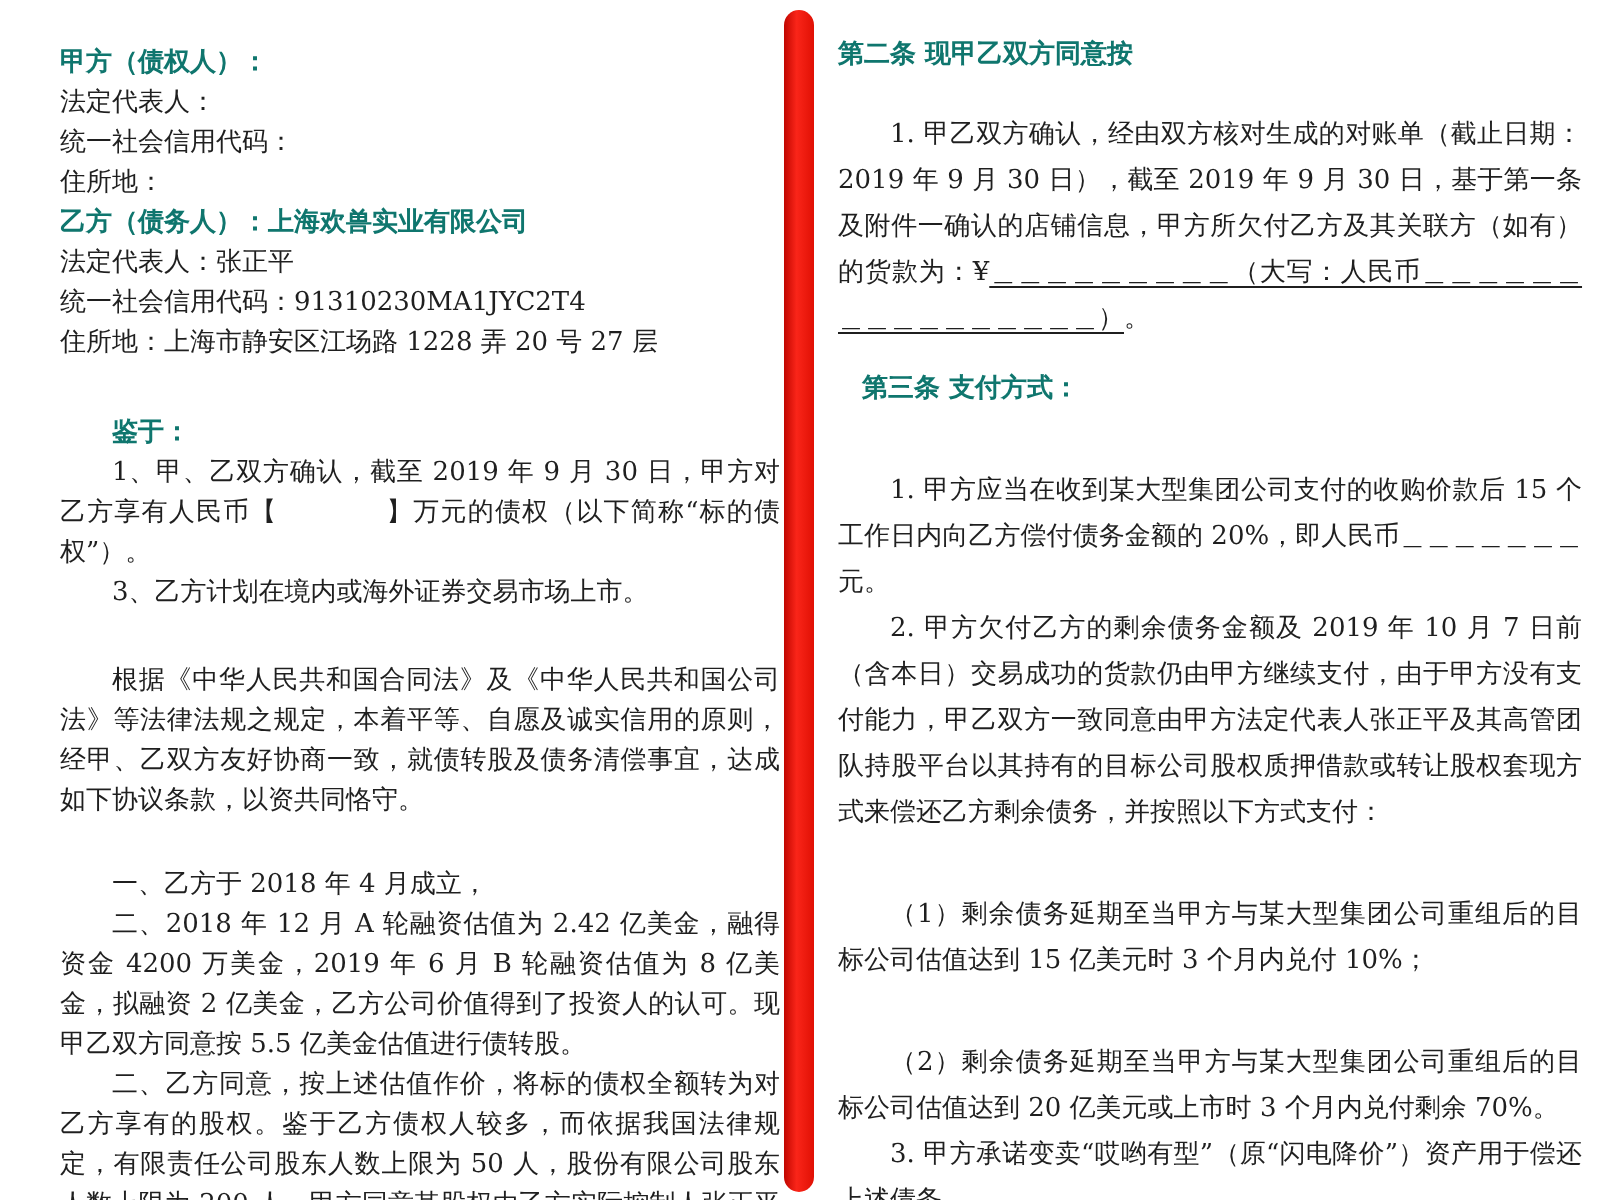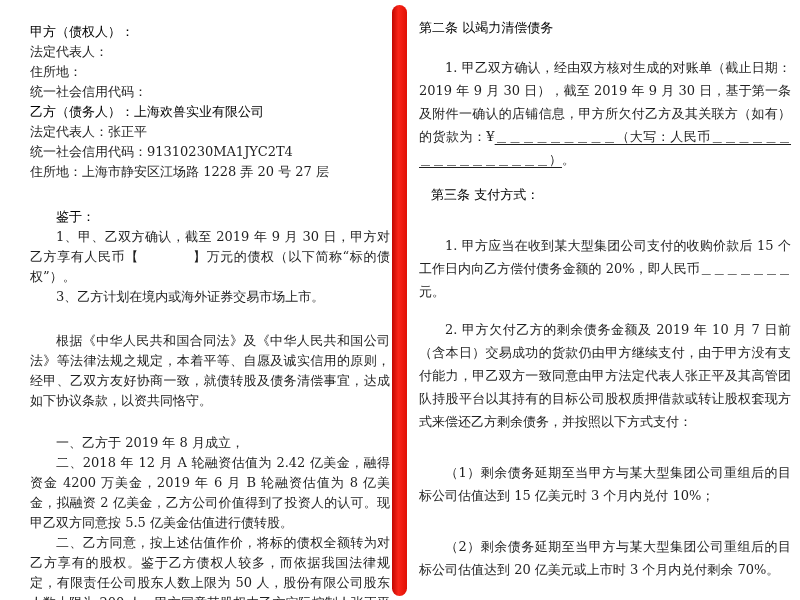--- a/index.html
+++ b/index.html
@@ -39,60 +39,60 @@
   .divider {
     position: absolute;
     left: 392px;
     top: 5px;
     width: 15px;
     height: 591px;
     border-radius: 8px;
     background: linear-gradient(90deg, #c00600 0%, #fa2519 42%, #e01004 100%);
   }
   p { margin: 0; }
-  .b { font-weight: normal; color: #000000; }
+  .b { font-weight: bold; color: #0f766e; }
   .ind { text-indent: 2em; }
   .wb { word-break: break-all; }
   .ul { text-decoration: underline; text-underline-offset: 3px; }
   .mt12 { margin-top: 12px; margin-left: 12px; }
   .mt14 { margin-top: 28px; }
-  .mt15 { margin-top: 15px; }
+  .mt15 { }
   .mt16 { margin-top: 28px; }
   .mt17 { margin-top: 17px; }
   .mt20 { margin-top: 24px; }
   .mt22 { margin-top: 22px; }
   .mt25 { margin-top: 25px; }
 </style>
 </head>
 <body>
 
 <div class="page">
 
   <div class="col col-left">
     <p class="b">甲方（债权人）：</p>
     <p>法定代表人：</p>
+    <p>统一社会信用代码：</p>
     <p>住所地：</p>
-    <p>统一社会信用代码：</p>
     <p class="b">乙方（债务人）：上海欢兽实业有限公司</p>
     <p>法定代表人：张正平</p>
     <p>统一社会信用代码：91310230MA1JYC2T4</p>
     <p>住所地：上海市静安区江场路 1228 弄 20 号 27 层</p>
     <p class="b ind mt25">鉴于：</p>
     <p class="ind">1、甲、乙双方确认，截至 2019 年 9 月 30 日，甲方对乙方享有人民币【　　　　】万元的债权（以下简称“标的债权”）。</p>
     <p class="ind">3、乙方计划在境内或海外证券交易市场上市。</p>
     <p class="ind mt20">根据《中华人民共和国合同法》及《中华人民共和国公司法》等法律法规之规定，本着平等、自愿及诚实信用的原则，经甲、乙双方友好协商一致，就债转股及债务清偿事宜，达成如下协议条款，以资共同恪守。</p>
-    <p class="ind mt22">一、乙方于 2019 年 8 月成立，</p>
+    <p class="ind mt22">一、乙方于 2018 年 4 月成立，</p>
     <p class="ind">二、2018 年 12 月 A 轮融资估值为 2.42 亿美金，融得资金 4200 万美金，2019 年 6 月 B 轮融资估值为 8 亿美金，拟融资 2 亿美金，乙方公司价值得到了投资人的认可。现甲乙双方同意按 5.5 亿美金估值进行债转股。</p>
     <p class="ind">二、乙方同意，按上述估值作价，将标的债权全额转为对乙方享有的股权。鉴于乙方债权人较多，而依据我国法律规定，有限责任公司股东人数上限为 50 人，股份有限公司股东人数上限为 200 人，甲方同意其股权由乙方实际控制人张正平代持。</p>
   </div>
 
   <div class="divider"></div>
 
   <div class="col col-right">
-    <p class="b">第二条 以竭力清偿债务</p>
+    <p class="b">第二条 现甲乙双方同意按</p>
     <p class="ind wb mt17"><span>1.  甲乙双方确认，经由双方核对生成的对账单（截止日期：2019 年 9 月 30 日），截至 2019 年 9 月 30 日，基于第一条及附件一确认的店铺信息，甲方所欠付乙方及其关联方（如有）的货款为：¥</span><span class="ul">＿＿＿＿＿＿＿＿＿（大写：人民币＿＿＿＿＿＿＿＿＿＿＿＿＿＿＿＿）</span><span>。</span></p>
     <p class="b mt12">第三条 支付方式：</p>
     <p class="ind mt14">1. 甲方应当在收到某大型集团公司支付的收购价款后 15 个工作日内向乙方偿付债务金额的 20%，即人民币＿＿＿＿＿＿＿元。</p>
     <p class="ind mt15">2.  甲方欠付乙方的剩余债务金额及 2019 年 10 月  7 日前（含本日）交易成功的货款仍由甲方继续支付，由于甲方没有支付能力，甲乙双方一致同意由甲方法定代表人张正平及其高管团队持股平台以其持有的目标公司股权质押借款或转让股权套现方式来偿还乙方剩余债务，并按照以下方式支付：</p>
     <p class="ind mt16">（1）剩余债务延期至当甲方与某大型集团公司重组后的目标公司估值达到 15 亿美元时 3 个月内兑付 10%；</p>
     <p class="ind mt14">（2）剩余债务延期至当甲方与某大型集团公司重组后的目标公司估值达到 20 亿美元或上市时 3 个月内兑付剩余 70%。</p>
     <p class="ind mt15">3.  甲方承诺变卖“哎哟有型”（原“闪电降价”）资产用于偿还上述债务。</p>
 
   </div>
 

